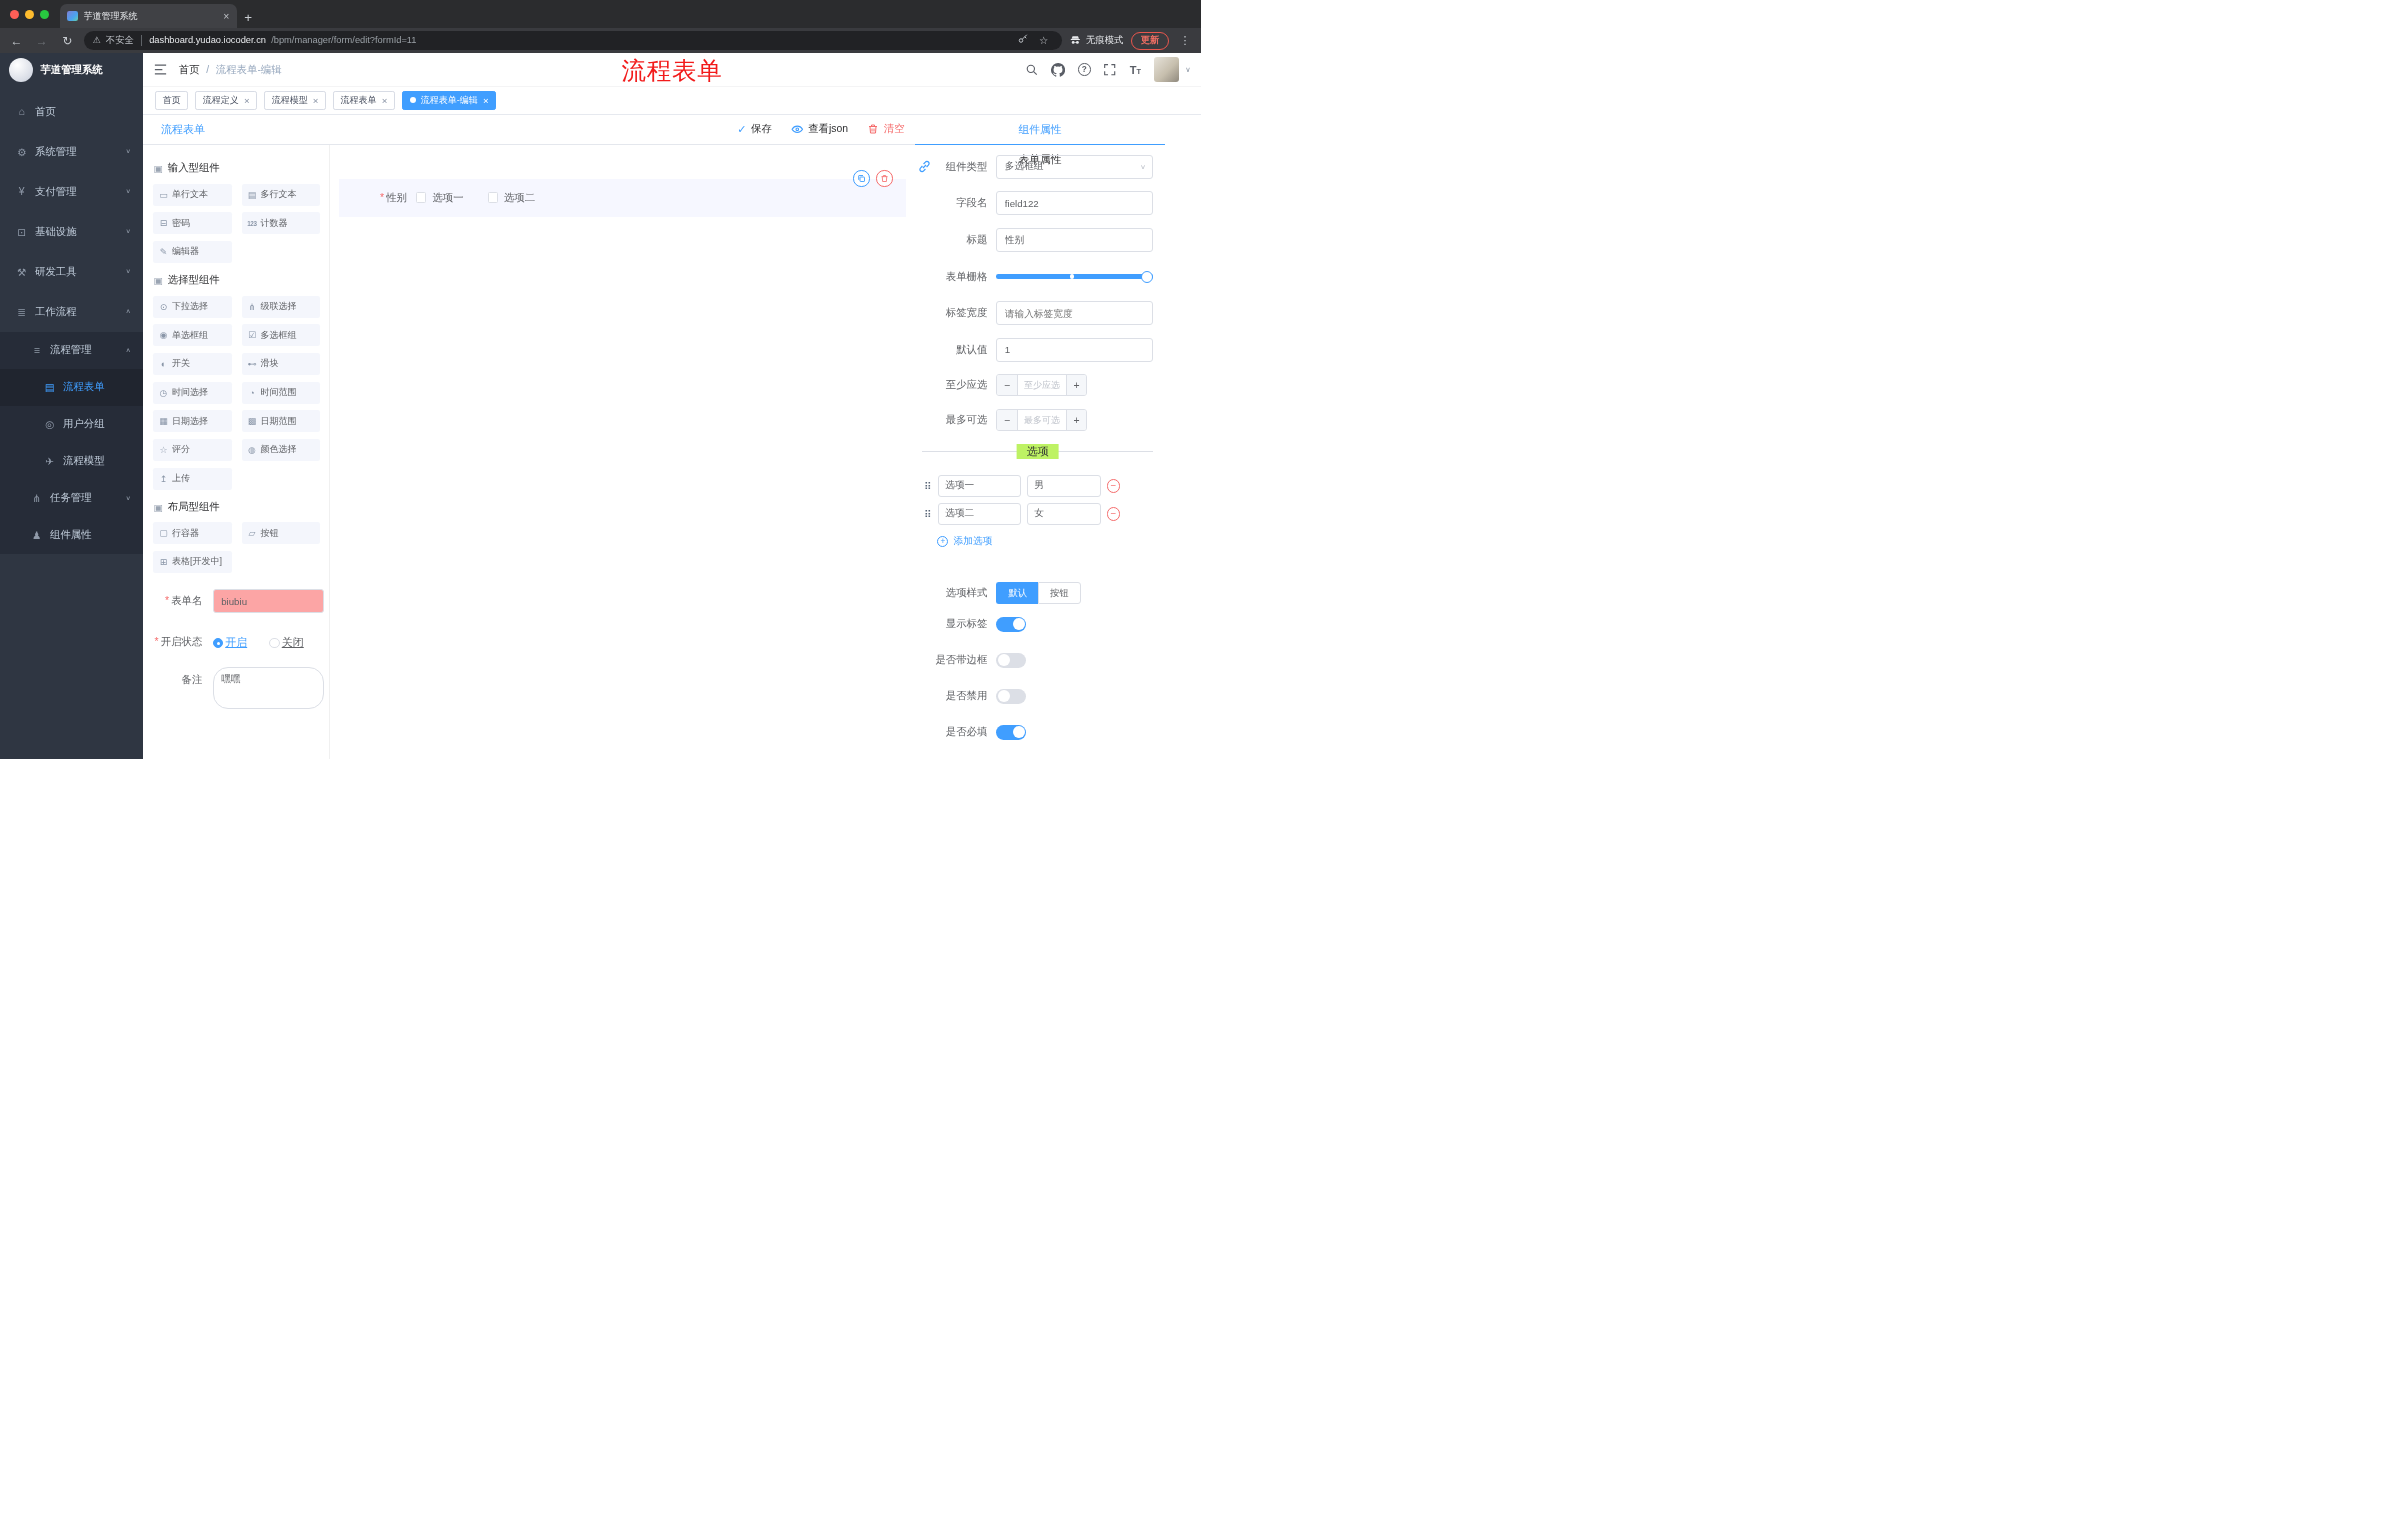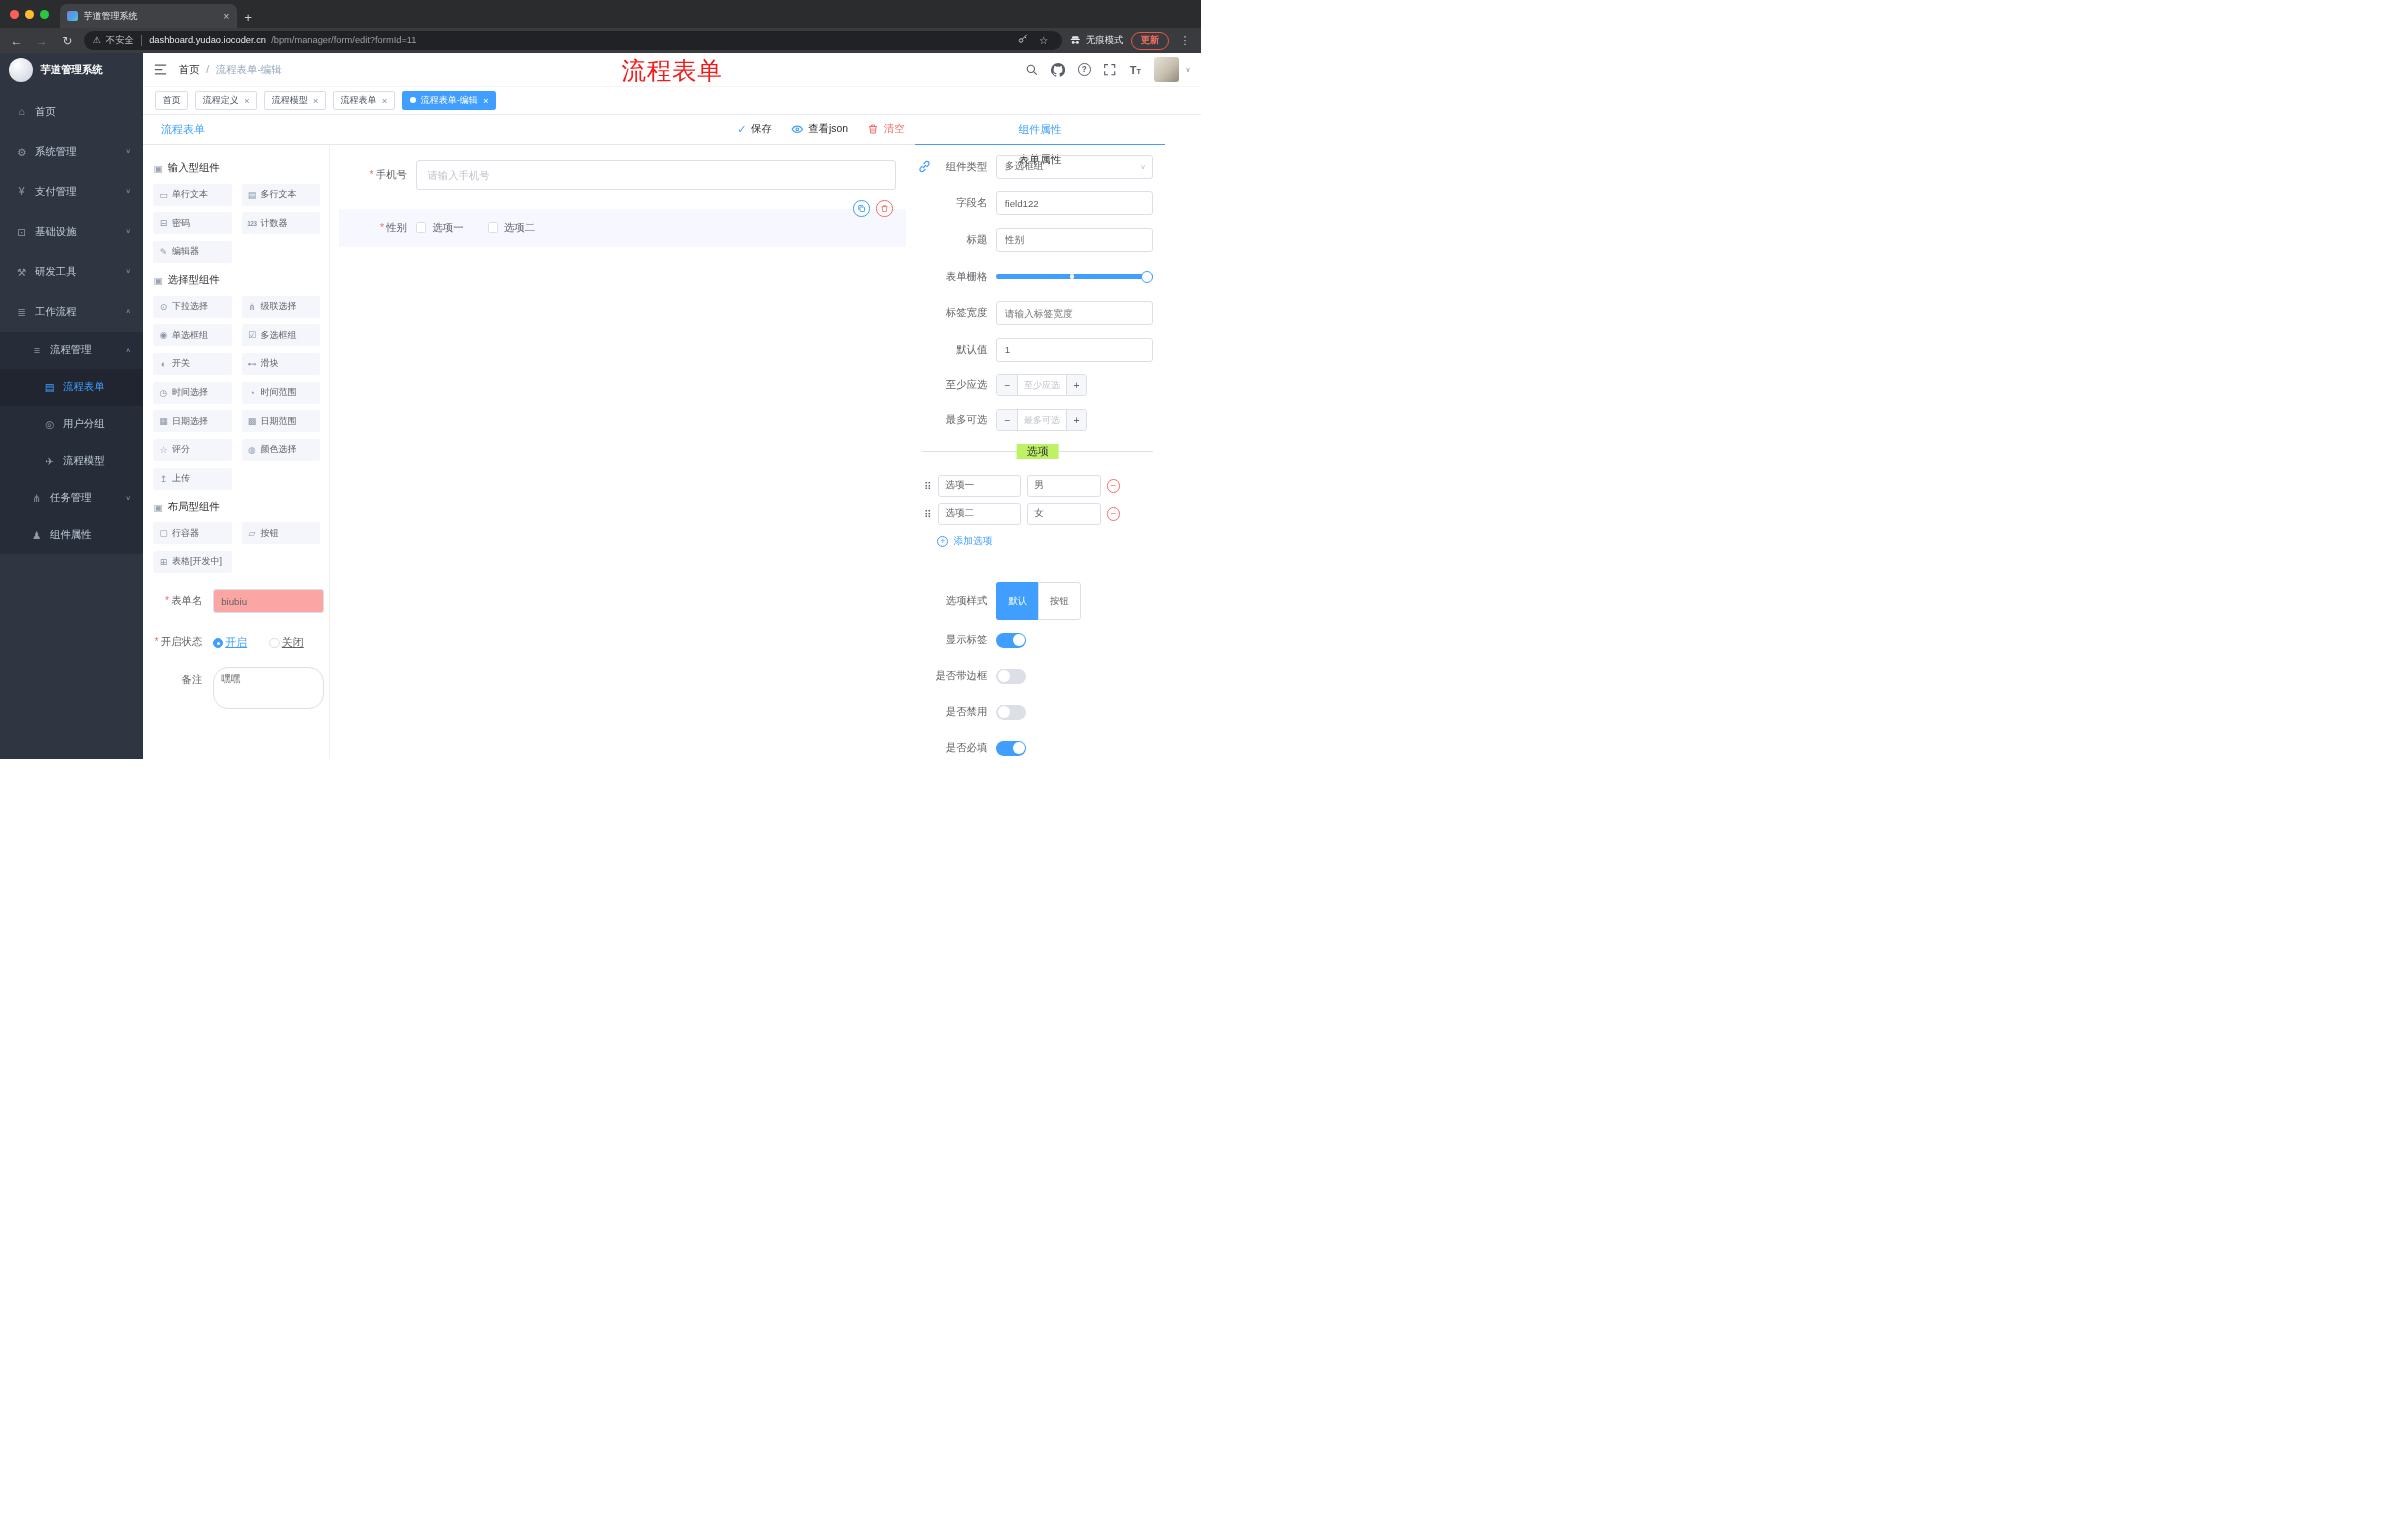--- a/index.html
+++ b/index.html
@@ -149,21 +149,21 @@
   .opt-row { display:flex; align-items:center; gap:6px; margin:0 0 6px 1.5px; }
   .drag { color:#5a6778; font-size:10.4px; cursor:grab; }
   .opt-input { width:83px; height:22px; border:0.7px solid #dcdfe6; border-radius:3px; padding:0 6.7px; font-size:9.7px; color:#606266; font-family:inherit; }
   .opt-input.narrow { width:74px; }
   .rm-btn { width:13.4px; height:13.4px; border:1.1px solid #f56c6c; border-radius:50%; color:#f56c6c; font-size:9.7px; line-height:11px; text-align:center; cursor:pointer; flex-shrink:0; }
   .add-opt { display:flex; align-items:center; gap:5.2px; color:#409eff; font-size:9.7px; margin:10.4px 0 0 15px; cursor:pointer; }
   .add-ic { width:11px; height:11px; border:0.9px solid #409eff; border-radius:50%; font-size:8.2px; line-height:9.3px; text-align:center; }
 
   .style-row { margin-top:34px; }
   .btn-group { display:flex; }
-  .bg-btn { height:38px; padding:0 11px; font-size:9.3px; display:flex; align-items:center; border:0.7px solid #dcdfe6; background:#fff; color:#606266; cursor:pointer; }
+  .bg-btn { height:22px; padding:0 11px; font-size:9.3px; display:flex; align-items:center; border:0.7px solid #dcdfe6; background:#fff; color:#606266; cursor:pointer; }
   .bg-btn:first-child { border-radius:3px 0 0 3px; border-right:none; }
   .bg-btn:last-child { border-radius:0 3px 3px 0; }
   .bg-btn.active { background:#409eff; border-color:#409eff; color:#fff; }
 
   .sw-row { margin-bottom:21px; }
   .switch { width:30px; height:15px; border-radius:7.4px; background:#dcdfe6; position:relative; cursor:pointer; }
   .switch::after { content:""; position:absolute; top:1.5px; left:1.5px; width:12px; height:12px; border-radius:50%; background:#fff; }
   .switch.on { background:#409eff; }
   .switch.on::after { left:auto; right:1.5px; }
 </style>
@@ -498,24 +498,20 @@
                 </span>
               </div>
               <div class="mf-row">
                 <span class="mf-label"><span>备注</span></span>
                 <span class="mf-ctrl"><textarea class="el-textarea" style="">嘿嘿</textarea></span>
               </div>
             </div>
           </div>
 
           <div class="canvas">
-            <div class="cv-row">
-              <span class="cv-label"><i class="req">*</i><span>手机号</span></span>
-              <input class="cv-input" placeholder="请输入手机号" style="">
-            </div>
             <div class="cv-row selected">
               <span class="cv-label"><i class="req">*</i><span>性别</span></span>
               <label class="cbx">
                   <span class="box"></span>
                   <span>选项一</span>
                 </label>
               <label class="cbx">
                   <span class="box"></span>
                   <span>选项二</span>
                 </label>

